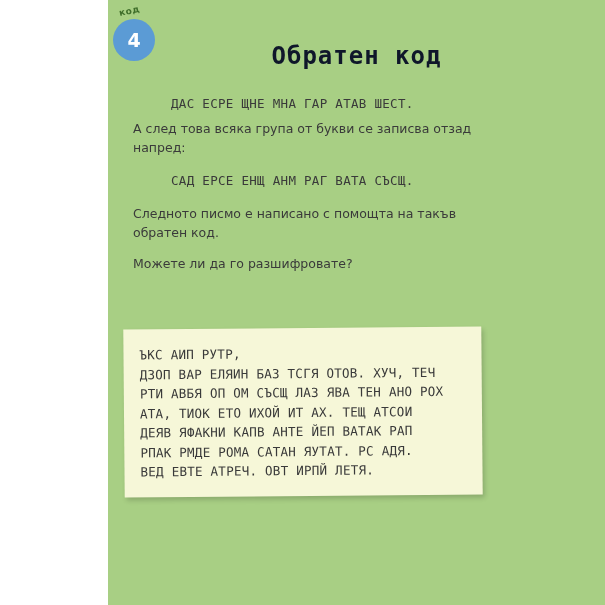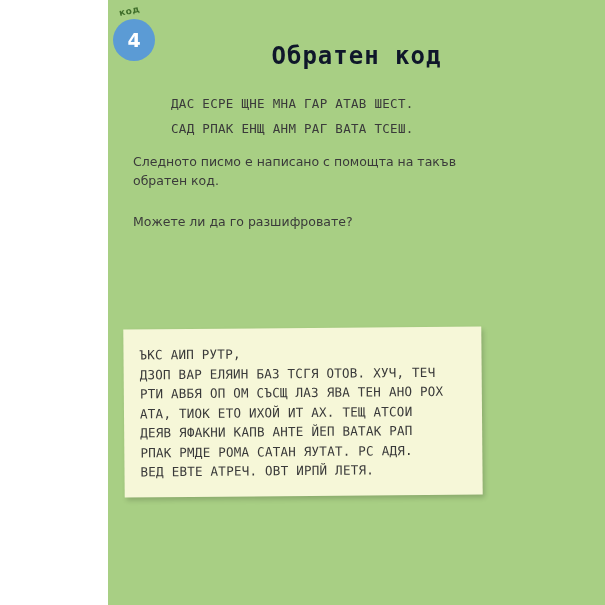--- a/index.html
+++ b/index.html
@@ -93,21 +93,21 @@
     width: 340px;
     color: #3a3a3a;
     font-family: "DejaVu Sans", sans-serif;
     font-size: 12.5px;
     line-height: 19px;
   }
   .para {
     margin: 0 0 14px 0;
   }
   .para.tight {
-    margin-bottom: 22px;
+    margin-bottom: 12px;
   }
   .mono-line {
     font-family: "DejaVu Sans Mono", monospace;
     font-size: 12.5px;
     letter-spacing: 0.3px;
     margin: 0 0 6px 0;
     padding-left: 38px;
     color: #3a3a3a;
   }
   .mono-block {
@@ -154,21 +154,22 @@
     <div class="badge-label">код</div>
     <div class="badge-circle">4</div>
   </div>
 
   <div class="title">Обратен код</div>
 
   <div class="body-col">
 
     <div class="mono-block">
       <p class="mono-line">ДАС ЕСРЕ ЩНЕ МНА ГАР АТАВ ШЕСТ.</p>
-      <p class="mono-line">САД РПАК ЕНЩ АНМ РАГ ВАТА ТСЕШ.</p>
+      <p class="after-note">А след това всяка група от букви се записва отзад напред:</p>
+      <p class="mono-line">САД ЕРСЕ ЕНЩ АНМ РАГ ВАТА СЪСЩ.</p>
     </div>
 
     <p class="para tight">Следното писмо е написано с помощта на такъв обратен код.</p>
     <p class="q-line">Можете ли да го разшифровате?</p>
   </div>
 
   <div class="note">
     <div class="note-line">ЪКС АИП РУТР,</div>
     <div class="note-line">ДЗОП ВАР ЕЛЯИН БАЗ ТСГЯ ОТОВ. ХУЧ, ТЕЧ</div>
     <div class="note-line">РТИ АВБЯ ОП ОМ СЪСЩ ЛАЗ ЯВА ТЕН АНО РОХ</div>

